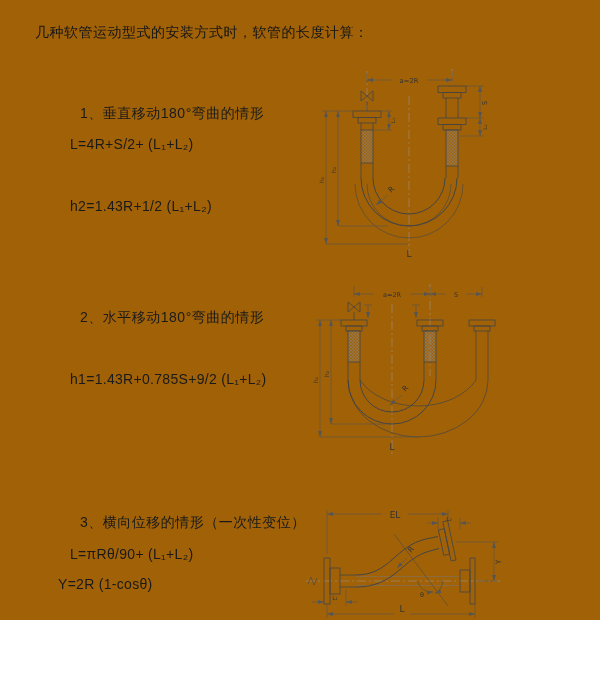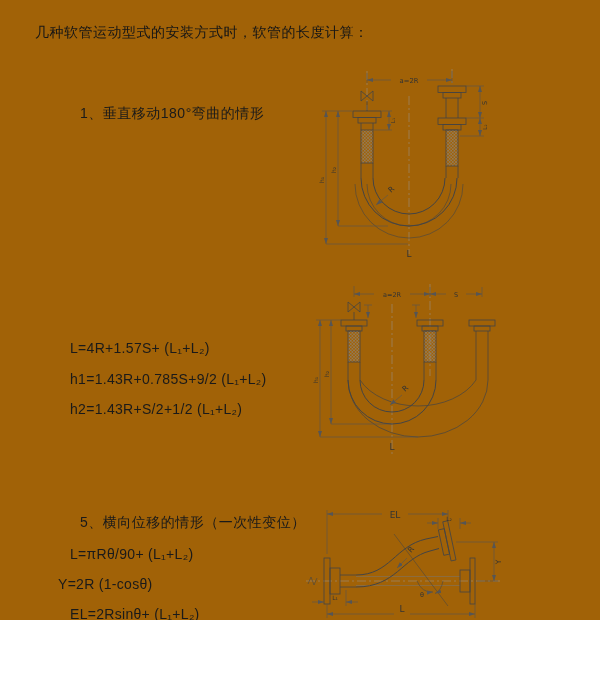--- a/index.html
+++ b/index.html
@@ -15,29 +15,29 @@
   svg text{font-family:"DejaVu Sans","Liberation Sans",sans-serif;}
 </style>
 </head>
 <body>
 
 <div class="page">
 
   <div class="t title" style="left:35px;top:24px">几种软管运动型式的安装方式时，软管的长度计算：</div>
 
   <div class="t heading" style="left:48px;top:105px">1、垂直移动180°弯曲的情形</div>
-
-  <div class="t formula" style="left:70px;top:340px">L=4R+1.57S+ (L₁+L₂)</div>
+  <div class="t formula" style="left:70px;top:136px">L=4R+S/2+ (L₁+L₂)</div>
+  <div class="t formula" style="left:70px;top:198px">h2=1.43R+1/2 (L₁+L₂)</div>
+
+  <div class="t heading" style="left:48px;top:309px">2、水平移动180°弯曲的情形</div>
   <div class="t formula" style="left:70px;top:371px">h1=1.43R+0.785S+9/2 (L₁+L₂)</div>
-  <div class="t formula" style="left:70px;top:401px">h2=1.43R+S/2+1/2 (L₁+L₂)</div>
-
-  <div class="t heading" style="left:48px;top:514px">5、横向位移的情形（一次性变位）</div>
+
+  <div class="t heading" style="left:48px;top:514px">3、横向位移的情形（一次性变位）</div>
   <div class="t formula" style="left:70px;top:546px">L=πRθ/90+ (L₁+L₂)</div>
   <div class="t formula" style="left:58px;top:576px">Y=2R (1-cosθ)</div>
-  <div class="t formula" style="left:70px;top:606px">EL=2Rsinθ+ (L₁+L₂)</div>
 
   <svg class="diag" style="left:312px;top:66px" width="278" height="200" viewBox="0 0 278 200">
     <defs>
       <marker id="ar1" markerWidth="7" markerHeight="5" refX="6.3" refY="2.1" orient="auto-start-reverse" markerUnits="userSpaceOnUse">
         <path d="M0,0L6.3,2.1L0,4.2Z" fill="#555"></path>
       </marker>
       <pattern id="ht1" width="3.2" height="3.2" patternUnits="userSpaceOnUse">
         <path d="M0,0L3.2,3.2M3.2,0L0,3.2" stroke="#888" stroke-width="0.5"></path>
       </pattern>
     </defs>

